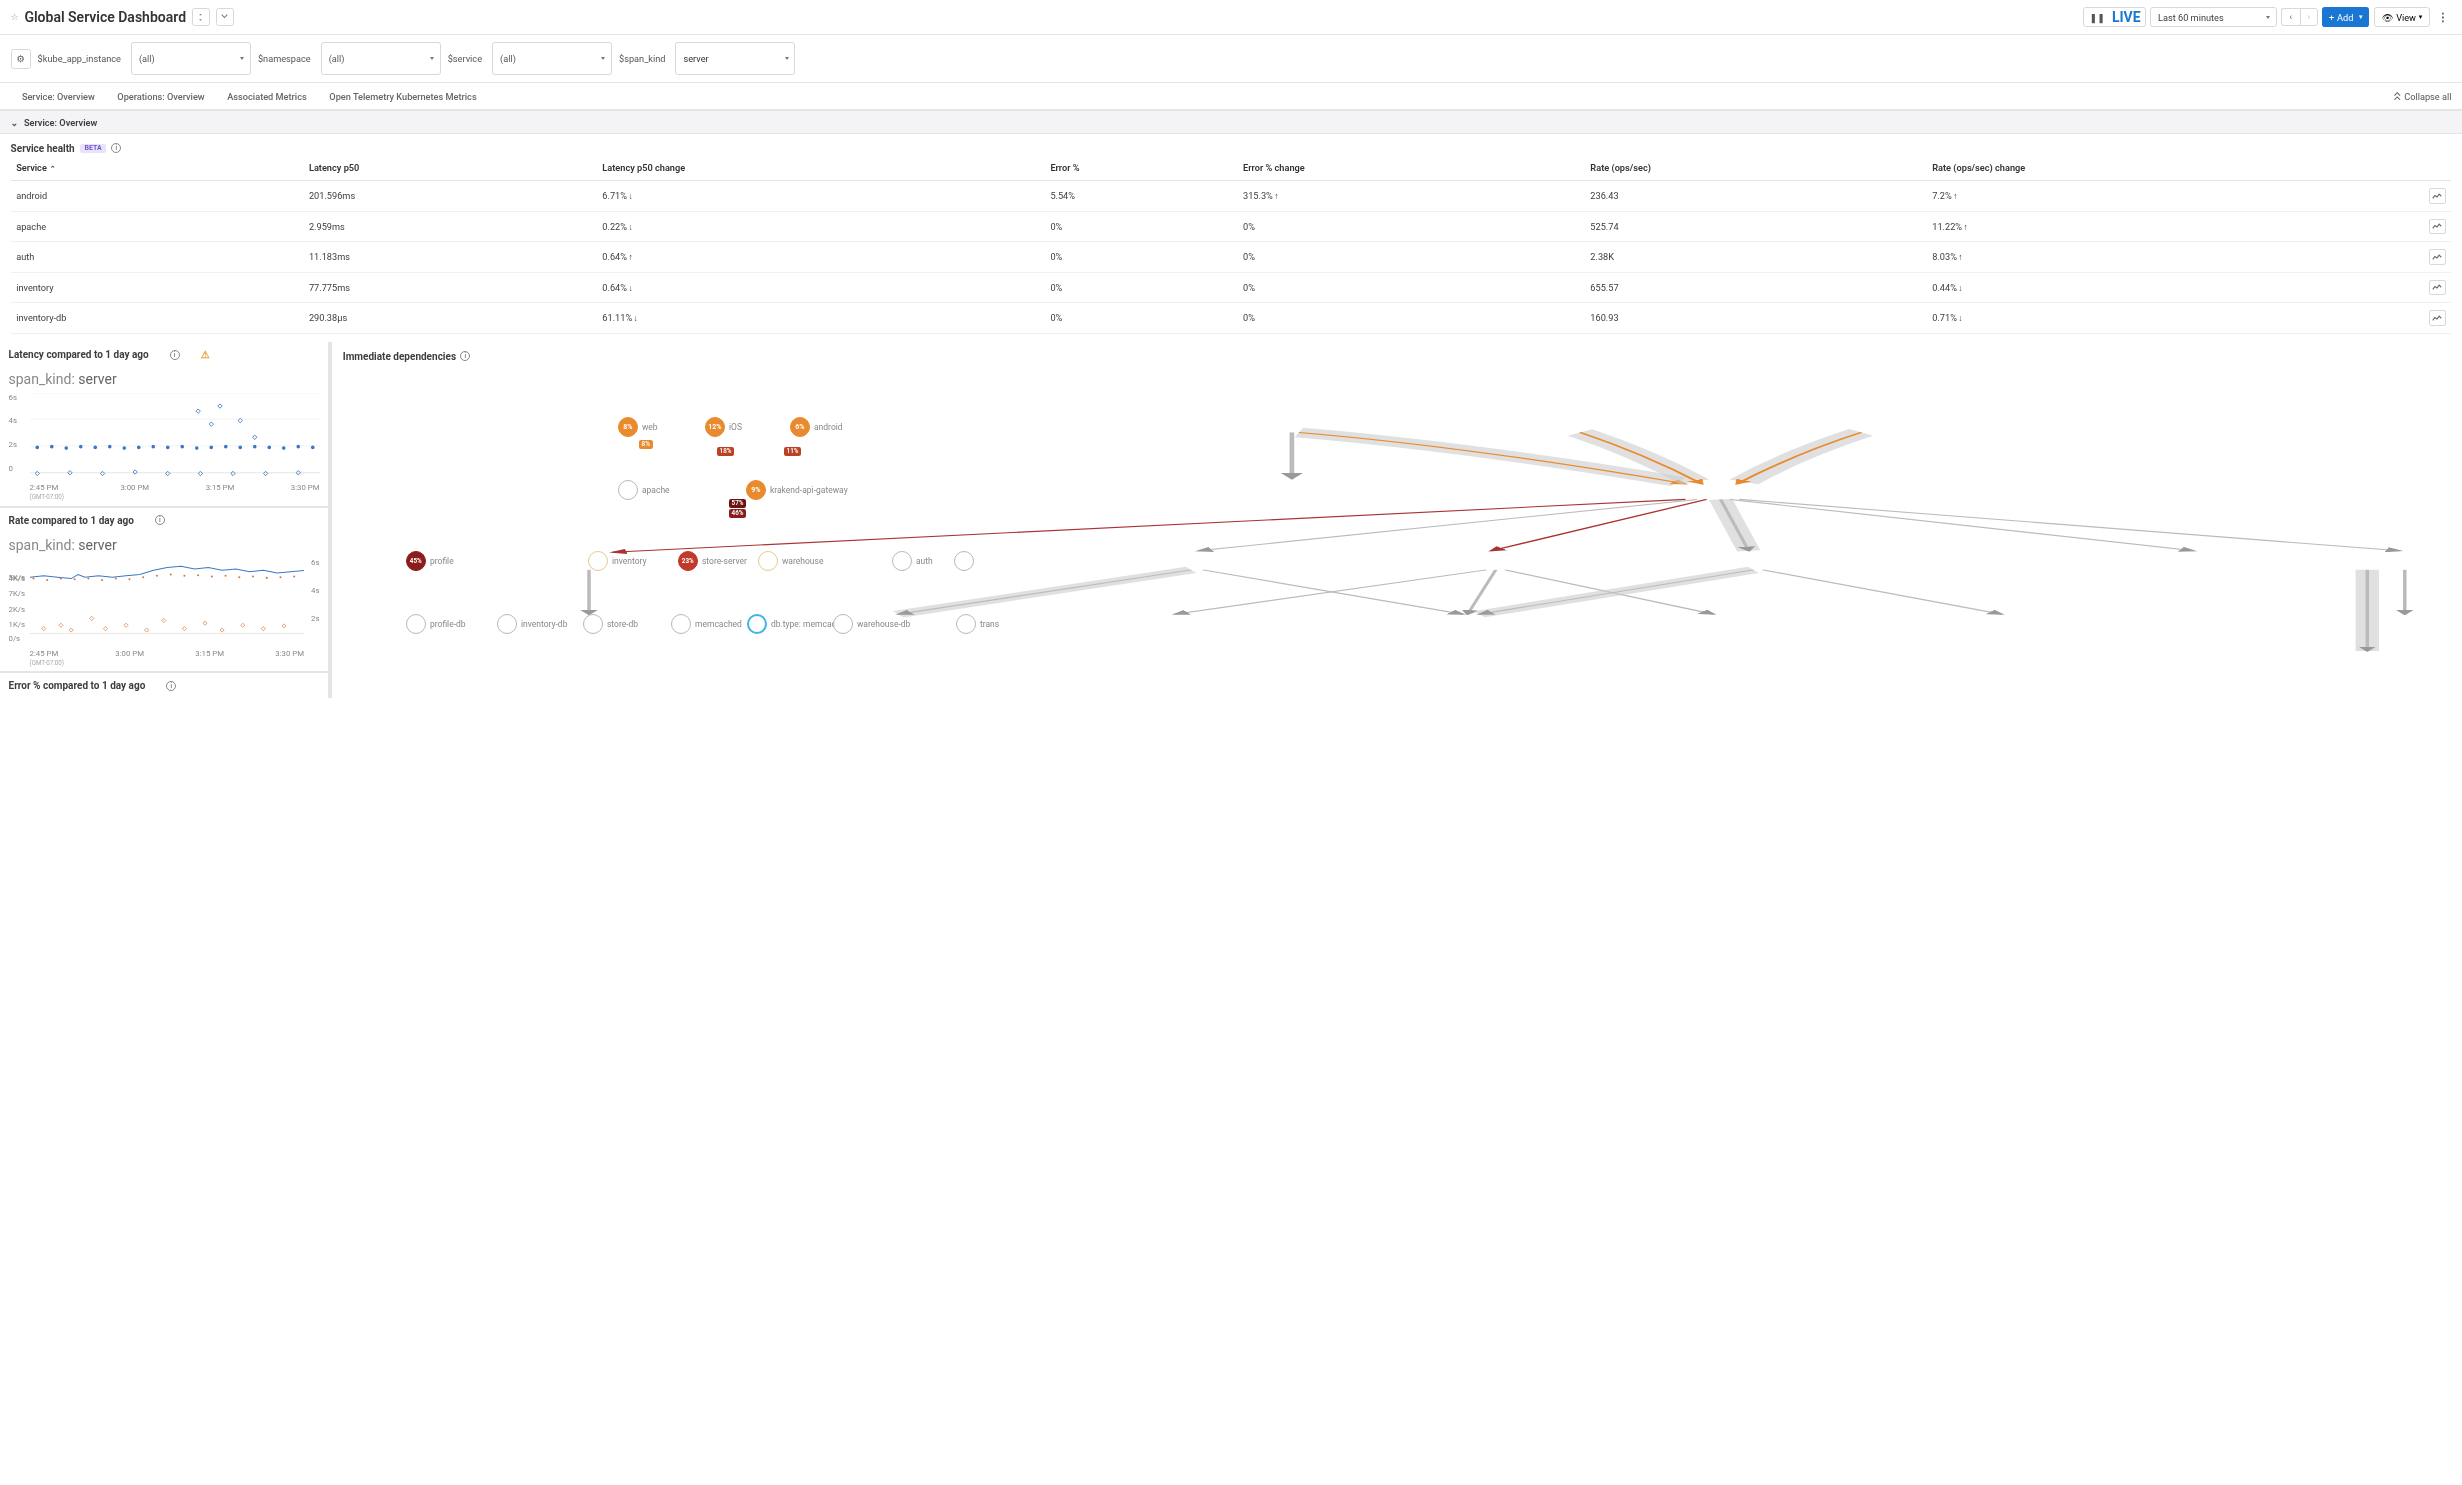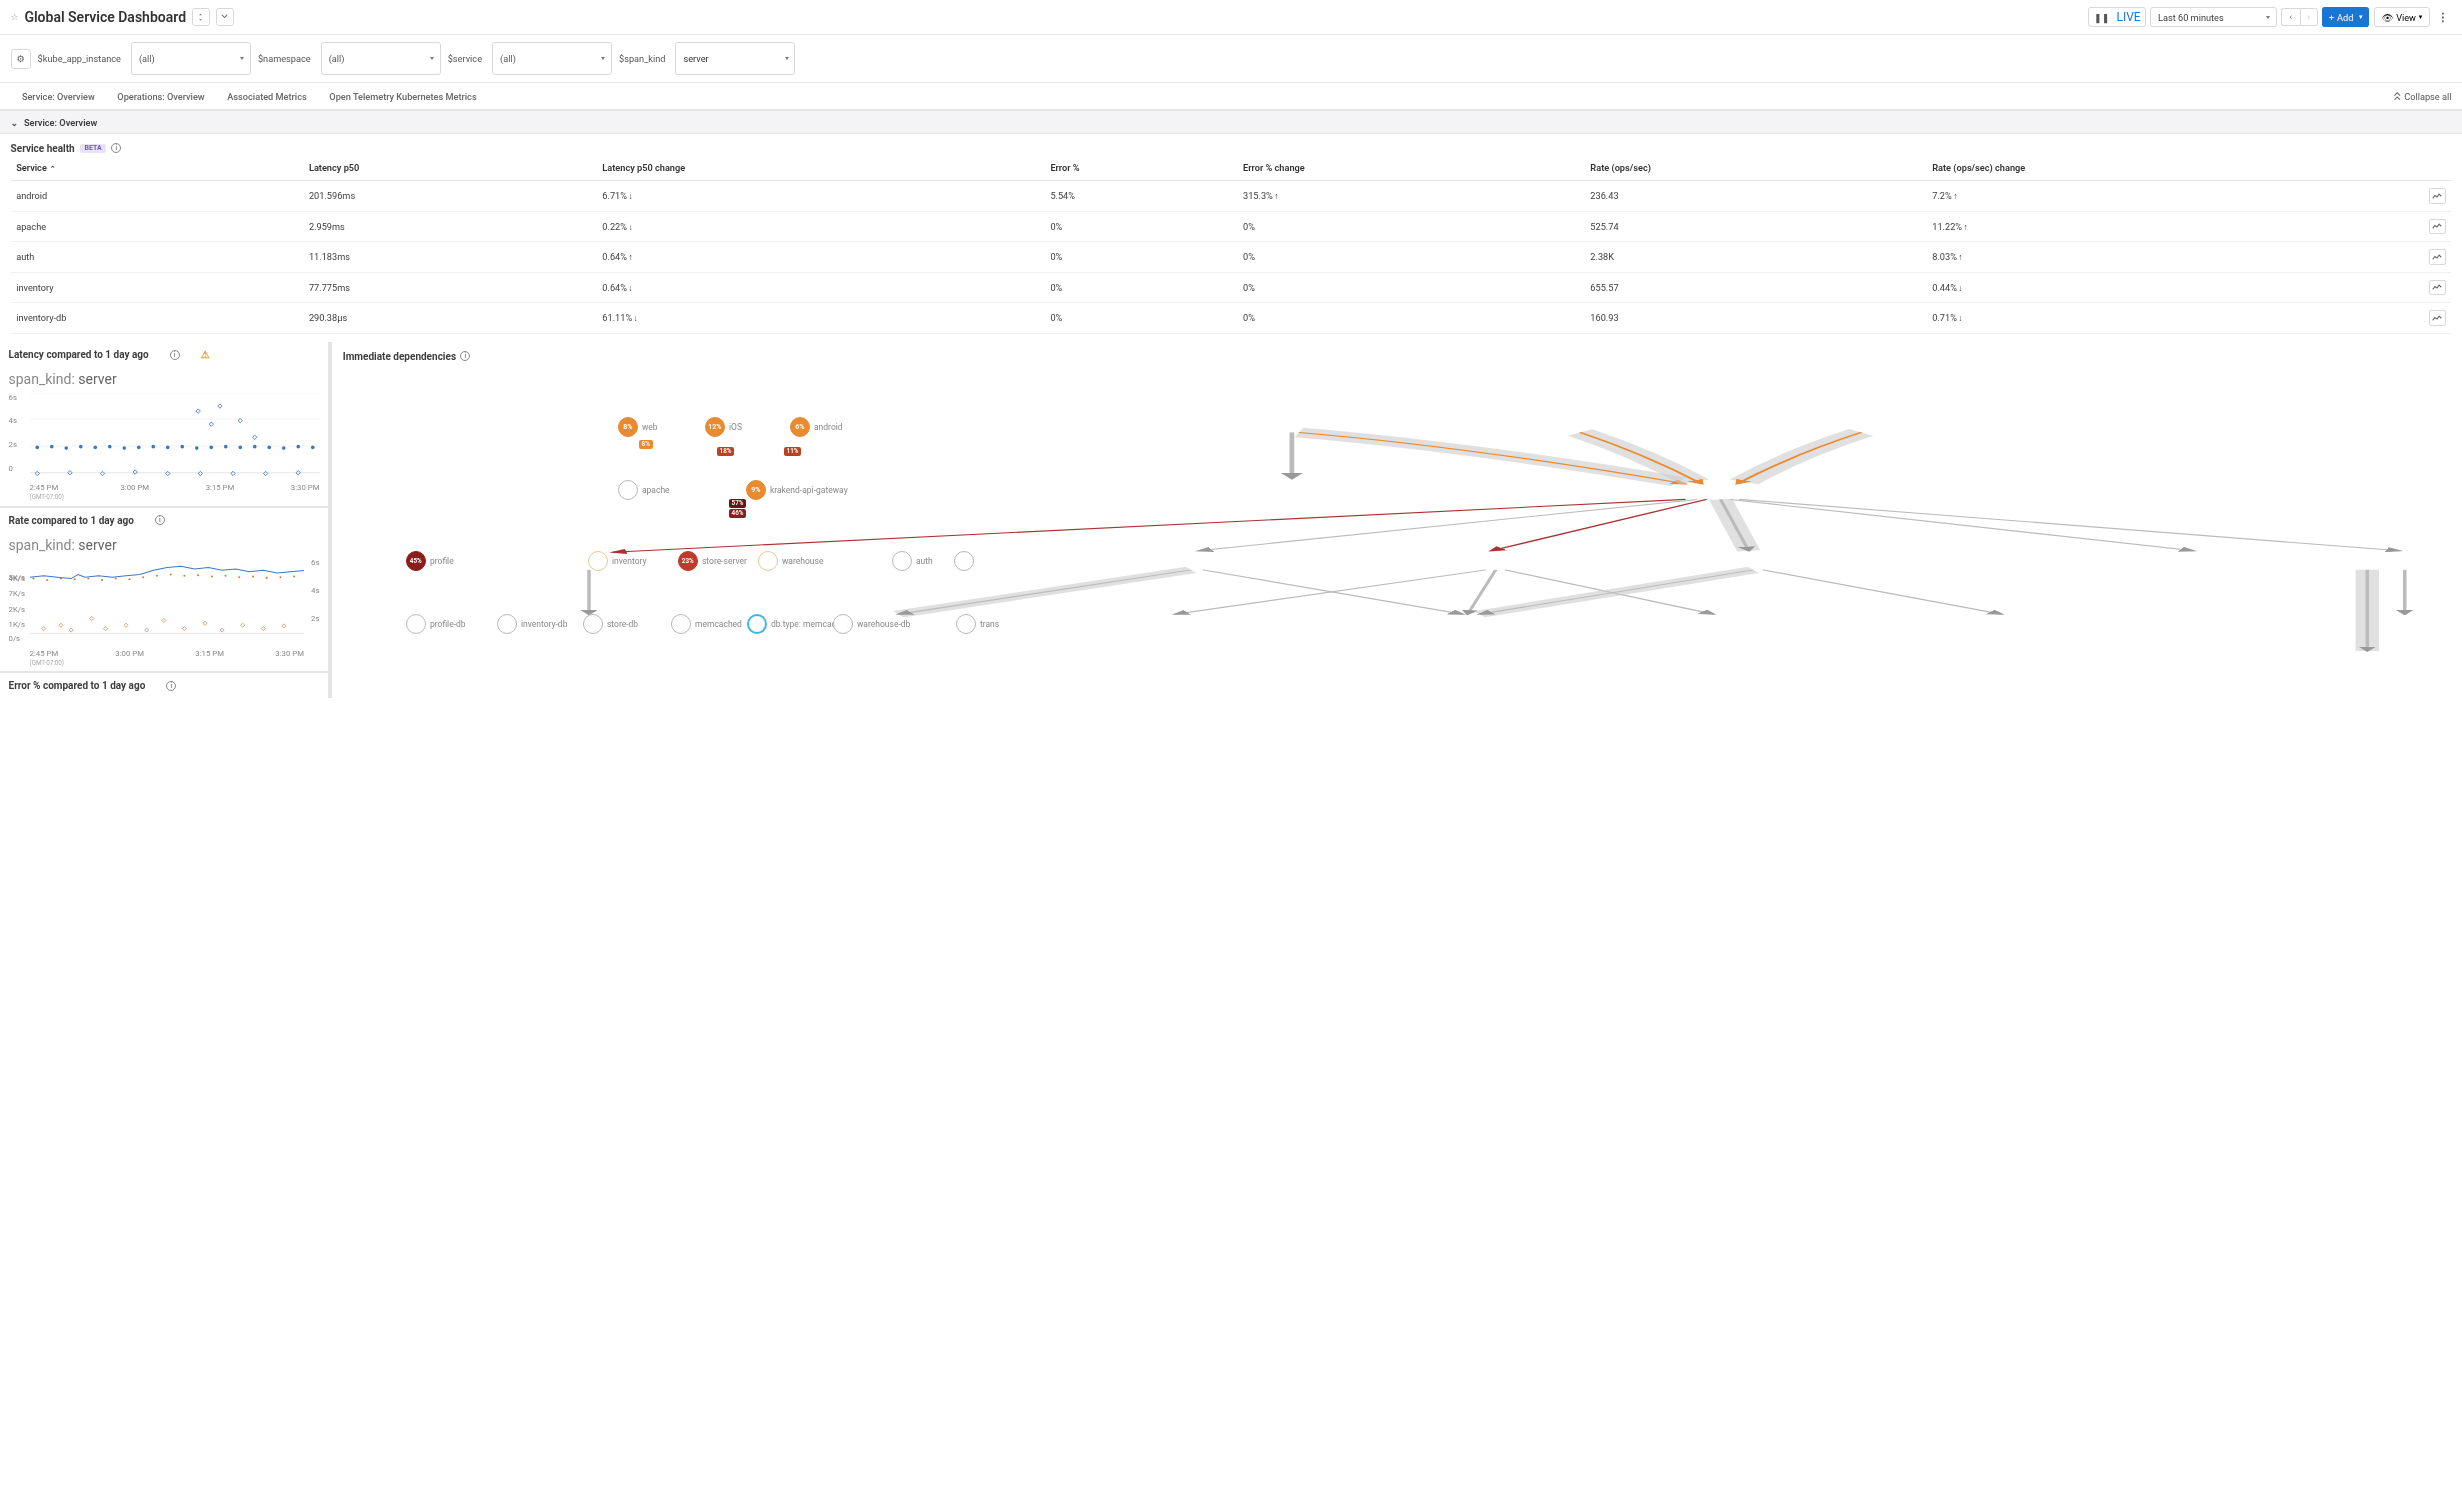--- a/index.html
+++ b/index.html
@@ -5,21 +5,21 @@
 *{box-sizing:border-box;margin:0;padding:0;font-family:-apple-system,BlinkMacSystemFont,"Segoe UI",Roboto,Helvetica,Arial,sans-serif}
 body{font-size:9.2px;color:#3d3d3d;background:#fff}
 .header{display:flex;align-items:center;padding:7px 10.6px;border-bottom:0.7px solid #e5e5e5}
 .header-left{display:flex;align-items:center;gap:5.6px;flex:1}
 .star-icon{color:#999;cursor:pointer}
 .page-title{font-size:14px;font-weight:600;color:#323232}
 .icon-btn{border:0.7px solid #d8d8d8;background:#fff;border-radius:2.8px;height:18.3px;min-width:18.3px;display:inline-flex;align-items:center;justify-content:center;cursor:pointer;color:#555;font-size:8.5px}
 .header-right{display:flex;align-items:center;gap:4.2px}
 .live-badge{border:0.7px solid #d8d8d8;border-radius:2.8px;display:flex;align-items:center;height:20px;padding:0 1.4px}
 .pause-icon{padding:0 4.2px;color:#555}
-.live-text{font-size:12px;font-weight:400;color:#1976d2;padding:0 2.8px}
+.live-text{font-size:14px;font-weight:700;color:#1976d2;padding:0 2.8px}
 .time-select{border:0.7px solid #d8d8d8;border-radius:2.8px;height:20px;padding:0 17px 0 7px;min-width:127px;display:flex;align-items:center;cursor:pointer;position:relative;font-size:9.2px}
 .time-select::after{content:"";position:absolute;right:5.6px;width:0;height:0;border-left:2.8px solid transparent;border-right:2.8px solid transparent;border-top:3.5px solid #777}
 .nav-arrows{display:flex}
 .nav-arrows .icon-btn:first-child{border-radius:2.8px 0 0 2.8px;border-right:none}
 .nav-arrows .icon-btn:last-child{border-radius:0 2.8px 2.8px 0}
 .add-btn{background:#1976d2;color:#fff;border:none;border-radius:2.8px;height:20px;padding:0 7px;display:flex;align-items:center;gap:2.8px;cursor:pointer;font-size:9.2px}
 .add-btn .caret{margin-left:2.8px;font-size:7px}
 .view-btn{border:0.7px solid #d8d8d8;background:#fff;border-radius:2.8px;height:20px;padding:0 7px;display:flex;align-items:center;gap:2.8px;cursor:pointer;font-size:9.2px}
 .kebab{cursor:pointer;color:#555;padding:0 2.8px;font-size:11.3px;font-weight:bold}
 .filterbar{display:flex;align-items:center;gap:7px;padding:7px 10.6px;border-bottom:0.7px solid #e5e5e5;background:#fff}

